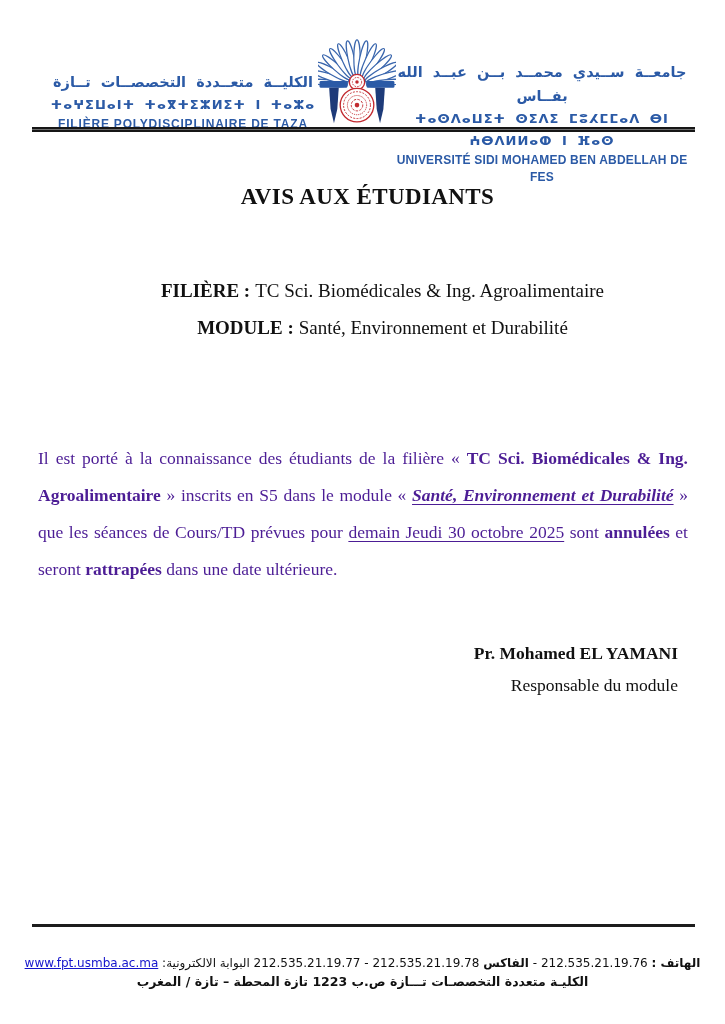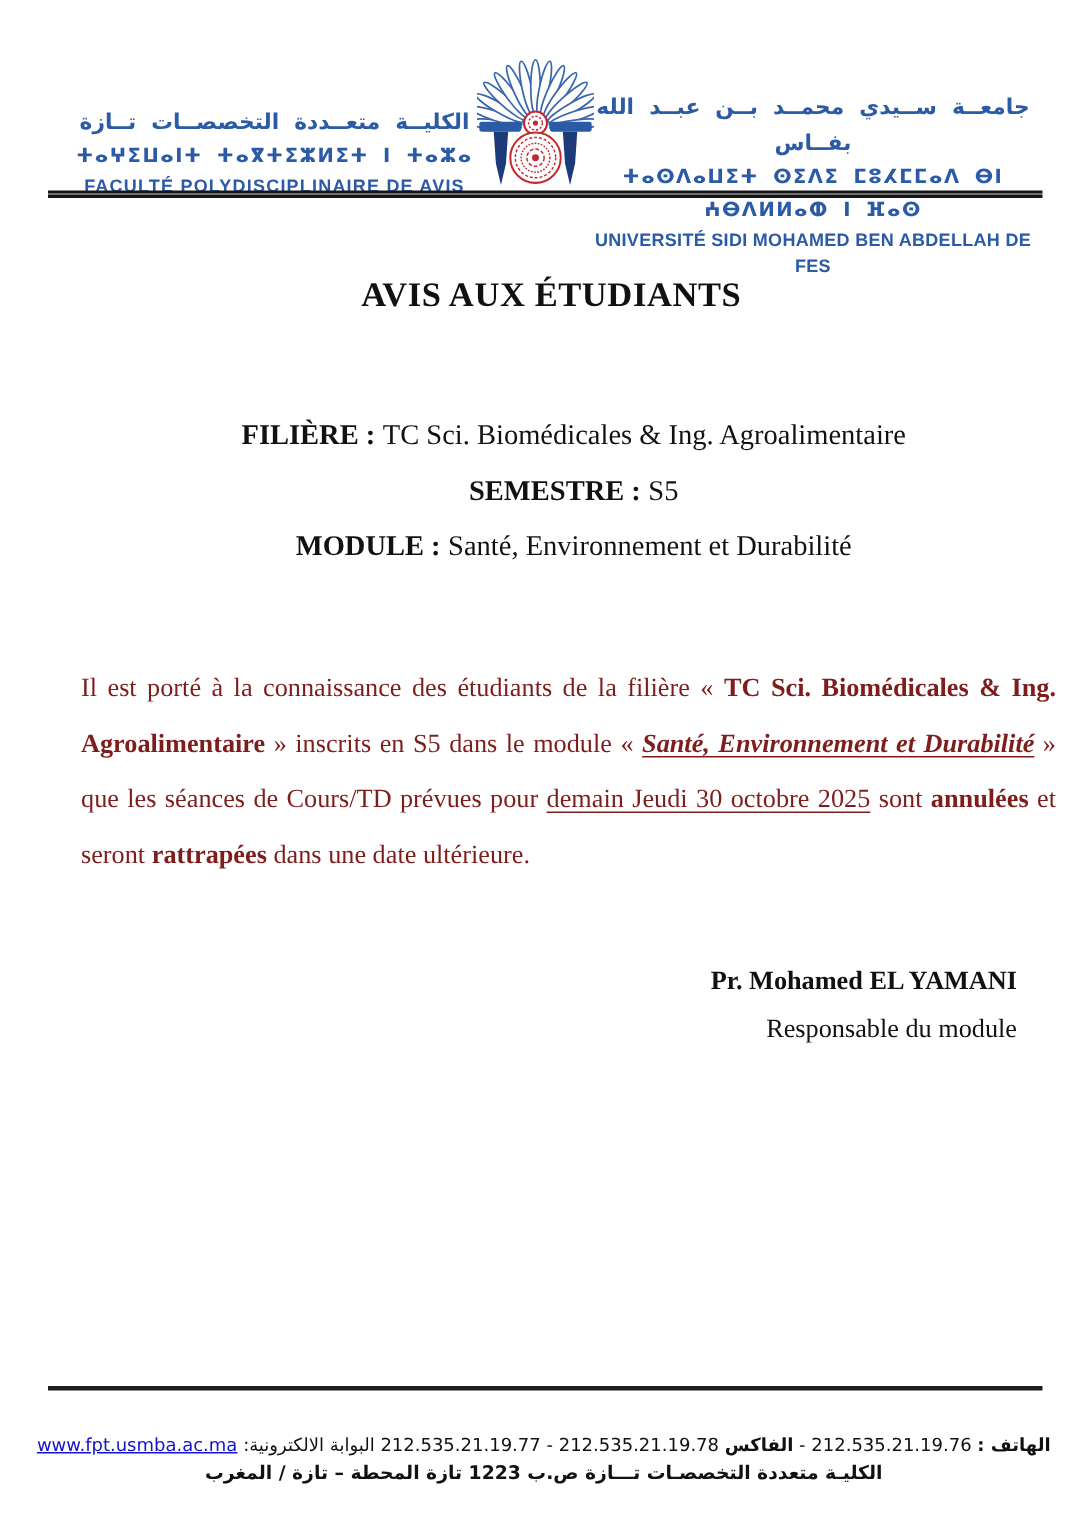--- a/index.html
+++ b/index.html
@@ -36,21 +36,21 @@
 
   
   .title{
     left:10px;right:0;top:184px;text-align:center;
     font-weight:bold;font-size:23px;letter-spacing:0.4px;color:#111;
   }
   .fields{left:0;right:0;top:272px;text-align:center;font-size:19px;line-height:37px;color:#111;padding-left:40px;}
   .fields .lbl{font-weight:bold;margin-right:5px;}
   .para{
     left:38px;width:650px;top:422px;
-    font-size:17.5px;line-height:37px;text-align:justify;color:#7f1d1d;margin-left:16px;
+    font-size:17.5px;line-height:37px;text-align:justify;color:#4c1d95;
   }
   .b{font-weight:bold;}
   .u{text-decoration:underline;text-underline-offset:3px;}
   .biu{font-weight:bold;font-style:italic;text-decoration:underline;text-underline-offset:3px;}
 
   .signature{right:47px;top:637px;text-align:right;font-size:17.5px;line-height:32px;color:#111;}
   .signature .sig-name{font-weight:bold;}
 
   
   .rule-footer{left:32px;right:30px;top:924px;height:3px;background:#1d1d1d;}
@@ -65,21 +65,21 @@
   .ftr-line2 .lbl{font-weight:bold;}
   .ftr-line2 a{color:#1414cc;text-decoration:underline;}
   .num{direction:ltr;unicode-bidi:embed;}
 </style>
 </head>
 <body>
 
 <div class="hdr-block hdr-left">
   <div class="hdr-ar">الكليــة متعــددة التخصصــات تــازة</div>
   <div class="hdr-tif">ⵜⴰⵖⵉⵡⴰⵏⵜ ⵜⴰⴳⵜⵉⵣⵍⵉⵜ ⵏ ⵜⴰⵣⴰ</div>
-  <div class="hdr-fr">FACULTÉ POLYDISCIPLINAIRE DE AVIS</div>
+  <div class="hdr-fr">FILIÈRE POLYDISCIPLINAIRE DE TAZA</div>
 </div>
 
 <div class="abs logo">
   <svg width="78" height="96" viewBox="0 0 80 100" xmlns="http://www.w3.org/2000/svg">
 
     <g transform="translate(40,52)" stroke="#3a66ad" stroke-width="1.2" fill="#ffffff">
       <g transform="rotate(-84)">
           <ellipse cx="0" cy="-29" rx="3.3" ry="19"></ellipse>
         </g>
       <g transform="rotate(-72)">
@@ -151,23 +151,20 @@
 
 <div class="abs rule-thick"></div>
 
 <div class="abs title">AVIS AUX ÉTUDIANTS</div>
 
 <div class="abs fields">
   <div>
     <span class="lbl">FILIÈRE :</span><span>TC Sci. Biomédicales &amp; Ing. Agroalimentaire</span>
   </div>
   <div>
-    <span class="lbl">SEMESTRE :</span><span>S5</span>
-  </div>
-  <div>
     <span class="lbl">MODULE :</span><span>Santé, Environnement et Durabilité</span>
   </div>
 </div>
 
 <p class="abs para"><span>Il est porté à la connaissance des étudiants de la filière « </span><span class="b">TC Sci. Biomédicales &amp; Ing. Agroalimentaire</span><span> » inscrits en S5 dans le module « </span><span class="biu">Santé, Environnement et Durabilité</span><span> » que les séances de Cours/TD prévues pour </span><span class="u">demain Jeudi 30 octobre 2025</span><span> sont </span><span class="b">annulées</span><span> et seront </span><span class="b">rattrapées</span><span> dans une date ultérieure.</span></p>
 
 <div class="abs signature">
   <div class="sig-name">Pr. Mohamed EL YAMANI</div>
   <div class="sig-role">Responsable du module</div>
 </div>

